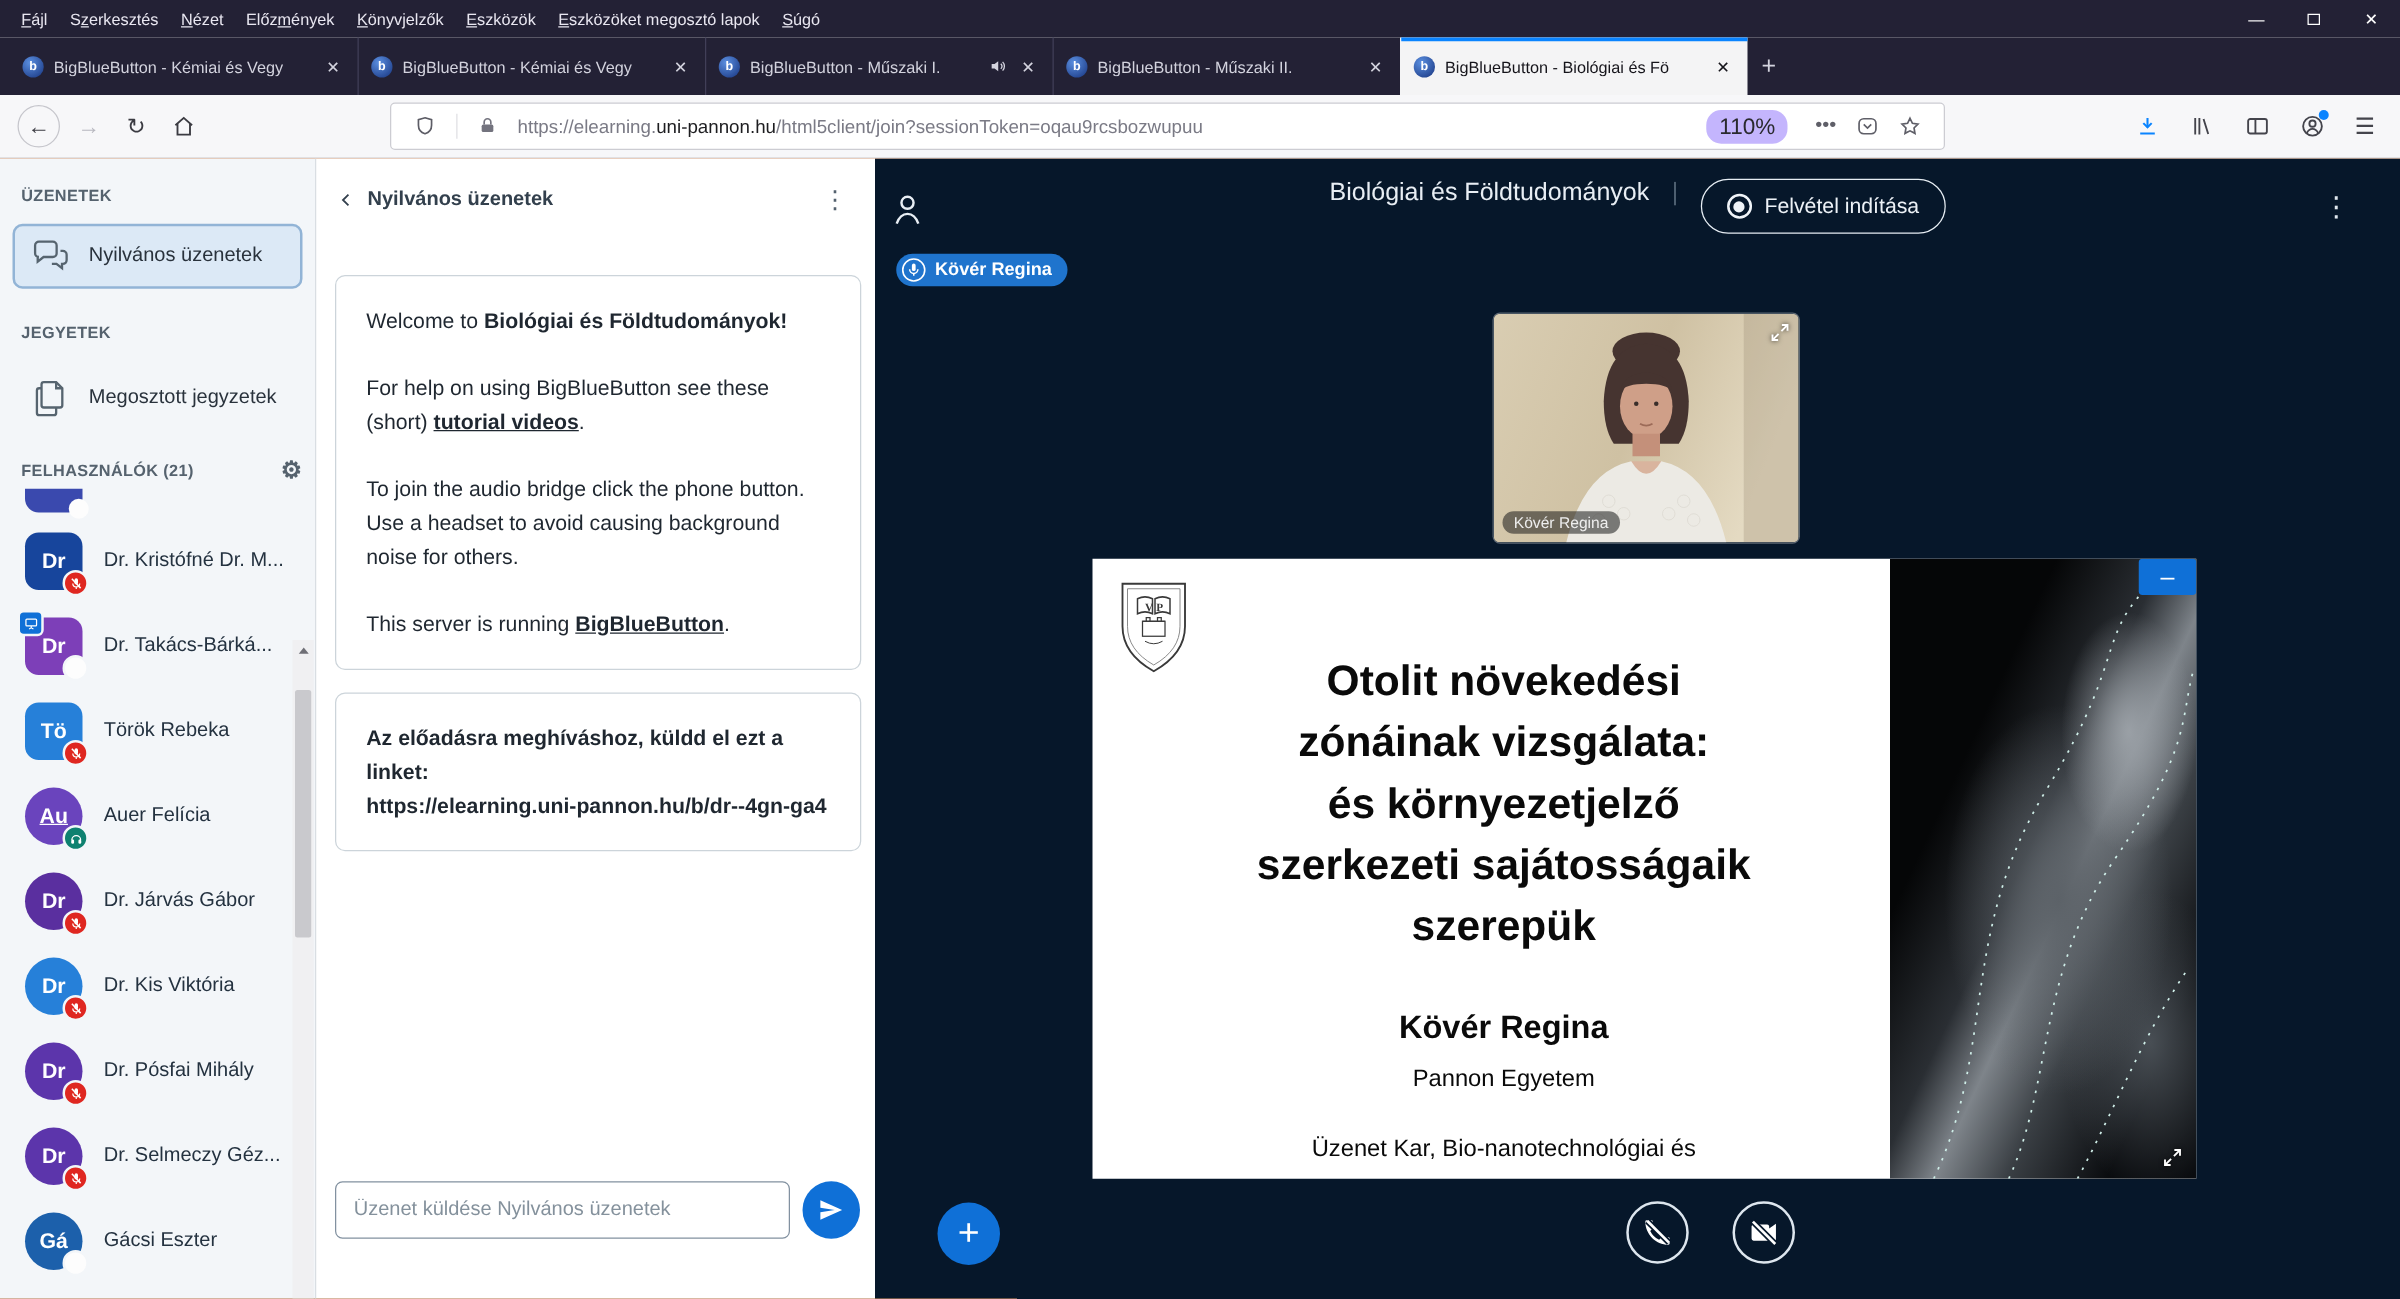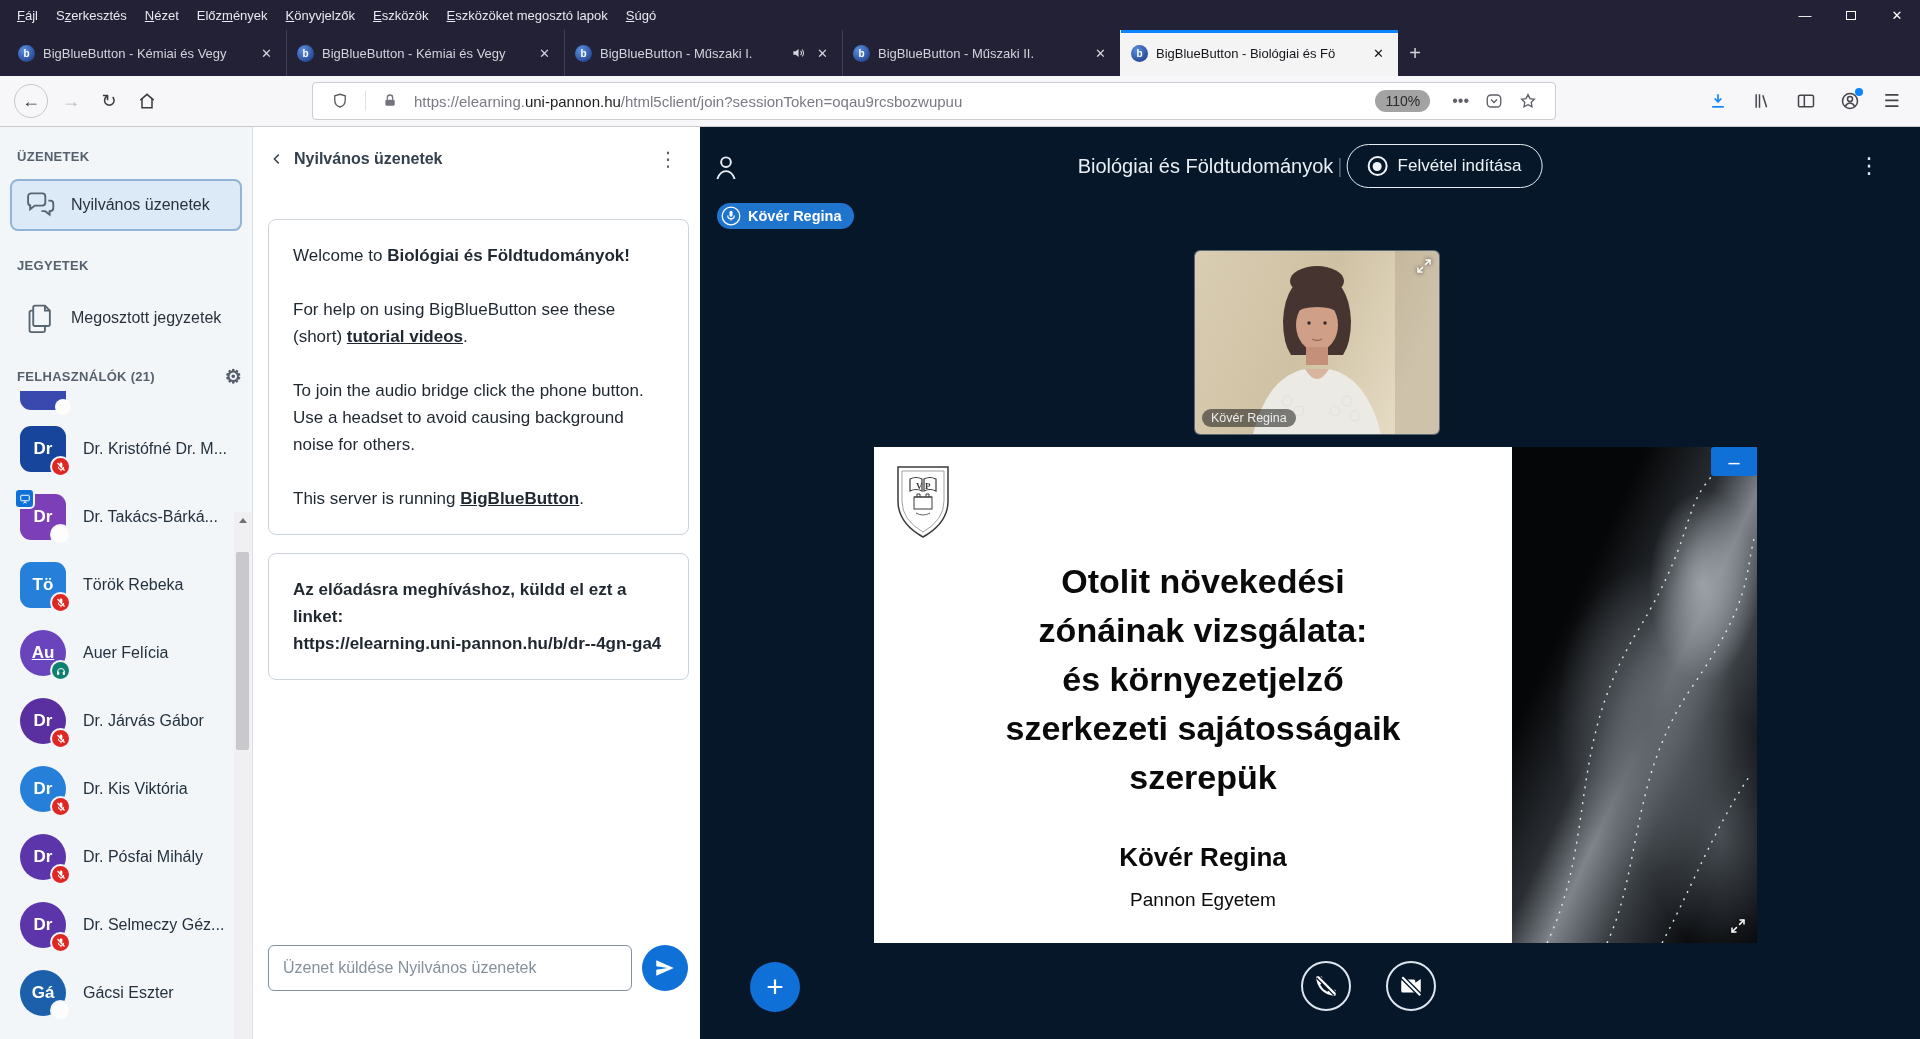--- a/index.html
+++ b/index.html
@@ -32,21 +32,21 @@
   .nav-btn { display:flex; align-items:center; justify-content:center; color:#3b3b42; }
   .back-btn { width:34px; height:34px; border:1px solid #c6c6cc; border-radius:50%; font-size:18px; margin-right:8px; background:#fff0; }
   .fwd-btn { width:30px; height:30px; font-size:18px; color:#b8b8c0; margin-right:8px; }
   .reload-btn { width:30px; height:30px; font-size:18px; margin-right:8px; }
   .home-btn { width:30px; height:30px; margin-right:0; }
   .urlbar { margin-left:150px; width:1244px; height:38px; background:#fff; border:1px solid #ccccd2; border-radius:4px; display:flex; align-items:center; padding:0 10px; }
   .urlbar .sep { width:1px; height:20px; background:#e0e0e4; margin:0 8px; }
   .url-text { flex:1; font-size:15px; white-space:nowrap; overflow:hidden; margin-left:8px; }
   .url-dim { color:#7a7a85; }
   .url-domain { color:#1d1d20; }
-  .zoom-pill { background:#a3a3a3; border-radius:12px; padding:3px 10px; font-size:14px; color:#2a2a2e; margin-right:14px; }
+  .zoom-pill { background:#c4b5fd; border-radius:12px; padding:3px 10px; font-size:18px; color:#2a2a2e; margin-right:14px; }
   .urlbar-icon { margin:0 8px; display:flex; color:#5f5f68; }
   .nav-right { margin-left:auto; display:flex; align-items:center; gap:24px; padding-right:6px; }
   .nav-right > * { display:flex; position:relative; }
 
   
   .content { display:flex; height:912px; background:#f97316; }
 
   
   .sidebar { width:252px; flex:none; background:#f3f6f9; position:relative; overflow:hidden; }
   .section-label { font-size:13px; font-weight:700; color:#55626e; letter-spacing:.3px; margin-left:17px; }
@@ -87,37 +87,37 @@
   .msg-box b { font-weight:700; }
   .invite-box { margin-top:18px; font-weight:600; }
   .chat-input-row { position:absolute; left:15px; right:12px; bottom:48px; display:flex; align-items:center; gap:10px; }
   .chat-input { flex:1; height:46px; border:1px solid #8291a0; border-radius:6px; padding:0 14px; font-size:16px; color:#3b4754; font-family:inherit; outline:none; }
   .chat-input::placeholder { color:#84919c; }
   .send-btn { flex:none; width:46px; height:46px; border-radius:50%; background:var(--primary-blue,#0f70d7); border:none; display:flex; align-items:center; justify-content:center; }
 
   
   .main { flex:1; background:var(--dark-background,#06172a); position:relative; overflow:hidden; color:#e8eef4; }
   .main-person { position:absolute; left:12px; top:26px; display:flex; }
-  .main-center { position:absolute; left:50%; top:16px; transform:translateX(-50%); height:46px; display:flex; align-items:center; gap:4px; white-space:nowrap; }
+  .main-center { position:absolute; left:50%; top:16px; transform:translateX(-50%); height:46px; display:flex; gap:18px; white-space:nowrap; }
   .meeting-title { font-size:20px; color:#e8eef4; font-weight:400; }
   .title-sep { color:#4d5f70; font-size:20px; }
   .record-btn { display:flex; align-items:center; gap:10px; height:44px; border:1px solid #e6edf3; border-radius:22px; padding:0 20px; background:transparent; color:#edf2f7; font-size:17px; font-family:inherit; }
   .rec-icon { width:20px; height:20px; border:2px solid #f0f4f8; border-radius:50%; display:flex; align-items:center; justify-content:center; }
   .rec-dot { width:9px; height:9px; border-radius:50%; background:#f0f4f8; }
   .main-kebab { position:absolute; right:34px; top:26px; font-size:22px; color:#dfe7ee; padding:0 6px; }
 
   .talker-pill { position:absolute; left:17px; top:76px; height:26px; background:#1f74cd; border-radius:13px; display:flex; align-items:center; gap:7px; padding:0 13px 0 4px; font-size:14.5px; font-weight:600; color:#fff; }
 
   .webcam { position:absolute; left:495px; top:124px; width:244px; height:183px; border-radius:5px; overflow:hidden; box-shadow:0 0 0 1px rgba(255,255,255,.35); }
   .webcam-expand { position:absolute; top:6px; right:6px; display:flex; filter:drop-shadow(0 0 2px rgba(0,0,0,.7)); }
   .nametag { position:absolute; left:7px; bottom:7px; background:rgba(25,25,25,.55); color:#eee; font-size:12.5px; border-radius:10px; padding:2px 9px; }
 
   .slide { position:absolute; left:174px; top:320px; width:883px; height:496px; background:#fff; overflow:hidden; }
   .crest { position:absolute; left:16px; top:14px; }
-  .slide-text { position:absolute; left:40px; right:265px; top:74px; text-align:center; color:#0a0a0a;margin-top:36px; }
+  .slide-text { position:absolute; left:40px; right:265px; top:74px; text-align:center; color:#0a0a0a; }
   .slide-title-line { font-size:34px; line-height:49px; font-weight:700; }
   .slide-author { font-size:26px; font-weight:700; margin-top:40px; }
   .slide-aff1 { font-size:19px; margin-top:16px; }
   .slide-aff2 { font-size:19px; margin-top:34px; }
   .sem { position:absolute; right:0; top:0; width:245px; height:496px;
      background:
       radial-gradient(90px 160px at 78% 28%, #9aa0a6 0%, rgba(0,0,0,0) 60%),
       radial-gradient(140px 240px at 55% 55%, #5c6268 0%, rgba(0,0,0,0) 65%),
       radial-gradient(120px 200px at 85% 78%, #484e54 0%, rgba(0,0,0,0) 60%),
       linear-gradient(115deg, #050607 28%, #2a2e33 46%, #7e848a 56%, #3a3f44 68%, #0a0c0f 85%);

